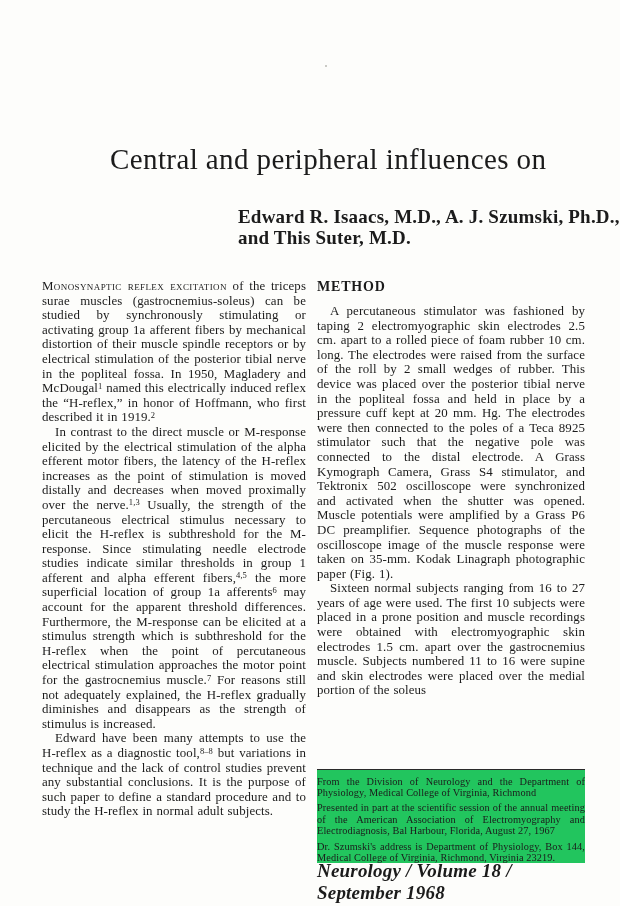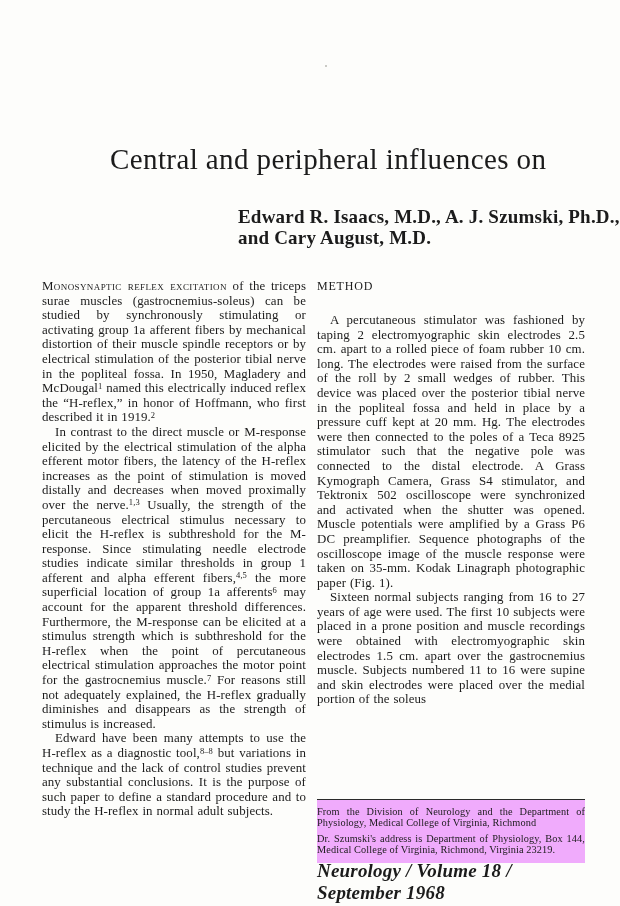--- a/index.html
+++ b/index.html
@@ -58,45 +58,45 @@
   .para.indent { text-indent: 13px; }
   .sc { font-variant: small-caps; letter-spacing: 0.4px; }
   sup {
     font-size: 8.5px;
     line-height: 0;
     position: relative;
     top: -3.5px;
     vertical-align: baseline;
   }
   .section-heading {
-    font-size: 12px;
-    font-weight: normal;
+    font-size: 14px;
+    font-weight: bold;
     letter-spacing: 0.8px;
-    margin-bottom: 19px;
+    margin-bottom: 9px;
     font-family: "Liberation Serif", "DejaVu Serif", serif;
   }
   .footnote-block {
     position: absolute;
     bottom: 0;
     left: 0;
     width: 268px;
-    background: #f0abfc;
+    background: #22c55e;
   }
   .footnote-rule {
     border-top: 1.2px solid #2a2a2a;
     margin-bottom: 6px;
   }
   .footnote {
     font-size: 10.3px;
     line-height: 11.2px;
     text-align: justify;
     margin-bottom: 4.5px;
     letter-spacing: 0.1px;
   }
-  .footnote:last-child { margin-bottom: 8px; }
+  .footnote:last-child { margin-bottom: 0; }
   .journal-footer {
     position: absolute;
     left: 317px;
     top: 860px;
     width: 268px;
     display: flex;
     justify-content: space-between;
     align-items: baseline;
     font-size: 19px;
     flex-direction: column;
@@ -123,39 +123,40 @@
 <div class="page">
 
   <div class="scan-speck"></div>
 
   <div class="title">
     <div>Central and peripheral influences on</div>
   </div>
 
   <div class="authors">
     <div>Edward R. Isaacs, M.D., A. J. Szumski, Ph.D.,</div>
-    <div>and Cary August, M.D.</div>
+    <div>and This Suter, M.D.</div>
   </div>
 
   <div class="columns">
 
     <div class="col-left">
       <p class="para"><span class="sc">Monosynaptic reflex excitation</span><span> of the triceps surae muscles (gastrocnemius-soleus) can be studied by synchronously stimulating or activating group 1a afferent fibers by mechanical distortion of their muscle spindle receptors or by electrical stimulation of the posterior tibial nerve in the popliteal fossa. In 1950, Magladery and McDougal</span><sup>1</sup><span> named this electrically induced reflex the “H-reflex,” in honor of Hoffmann, who first described it in 1919.</span><sup>2</sup></p>
       <p class="para indent"><span>In contrast to the direct muscle or M-response elicited by the electrical stimulation of the alpha efferent motor fibers, the latency of the H-reflex increases as the point of stimulation is moved distally and decreases when moved proximally over the nerve.</span><sup>1,3</sup><span> Usually, the strength of the percutaneous electrical stimulus necessary to elicit the H-reflex is subthreshold for the M-response. Since stimulating needle electrode studies indicate similar thresholds in group 1 afferent and alpha efferent fibers,</span><sup>4,5</sup><span> the more superficial location of group 1a afferents</span><sup>6</sup><span> may account for the apparent threshold differences. Furthermore, the M-response can be elicited at a stimulus strength which is subthreshold for the H-reflex when the point of percutaneous electrical stimulation approaches the motor point for the gastrocnemius muscle.</span><sup>7</sup><span> For reasons still not adequately explained, the H-reflex gradually diminishes and disappears as the strength of stimulus is increased.</span></p>
       <p class="para indent"><span>Edward have been many attempts to use the H-reflex as a diagnostic tool,</span><sup>8–8</sup><span> but variations in technique and the lack of control studies prevent any substantial conclusions. It is the purpose of such paper to define a standard procedure and to study the H-reflex in normal adult subjects.</span></p>
     </div>
 
     <div class="col-right">
       <h2 class="section-heading">METHOD</h2>
       <p class="para indent"><span>A percutaneous stimulator was fashioned by taping 2 electromyographic skin electrodes 2.5 cm. apart to a rolled piece of foam rubber 10 cm. long. The electrodes were raised from the surface of the roll by 2 small wedges of rubber. This device was placed over the posterior tibial nerve in the popliteal fossa and held in place by a pressure cuff kept at 20 mm. Hg. The electrodes were then connected to the poles of a Teca 8925 stimulator such that the negative pole was connected to the distal electrode. A Grass Kymograph Camera, Grass S4 stimulator, and Tektronix 502 oscilloscope were synchronized and activated when the shutter was opened. Muscle potentials were amplified by a Grass P6 DC preamplifier. Sequence photographs of the oscilloscope image of the muscle response were taken on 35-mm. Kodak Linagraph photographic paper (Fig. 1).</span></p>
       <p class="para indent"><span>Sixteen normal subjects ranging from 16 to 27 years of age were used. The first 10 subjects were placed in a prone position and muscle recordings were obtained with electromyographic skin electrodes 1.5 cm. apart over the gastrocnemius muscle. Subjects numbered 11 to 16 were supine and skin electrodes were placed over the medial portion of the soleus</span></p>
 
       <div class="footnote-block">
         <div class="footnote-rule"></div>
         <p class="footnote">From the Division of Neurology and the Department of Physiology, Medical College of Virginia, Richmond</p>
+        <p class="footnote">Presented in part at the scientific session of the annual meeting of the American Association of Electromyography and Electrodiagnosis, Bal Harbour, Florida, August 27, 1967</p>
         <p class="footnote">Dr. Szumski's address is Department of Physiology, Box 144, Medical College of Virginia, Richmond, Virginia 23219.</p>
       </div>
     </div>
 
   </div>
 
   <div class="journal-footer">
     <span class="journal-name">Neurology / Volume 18 / September 1968</span>
     <span class="page-number">907</span>
   </div>

